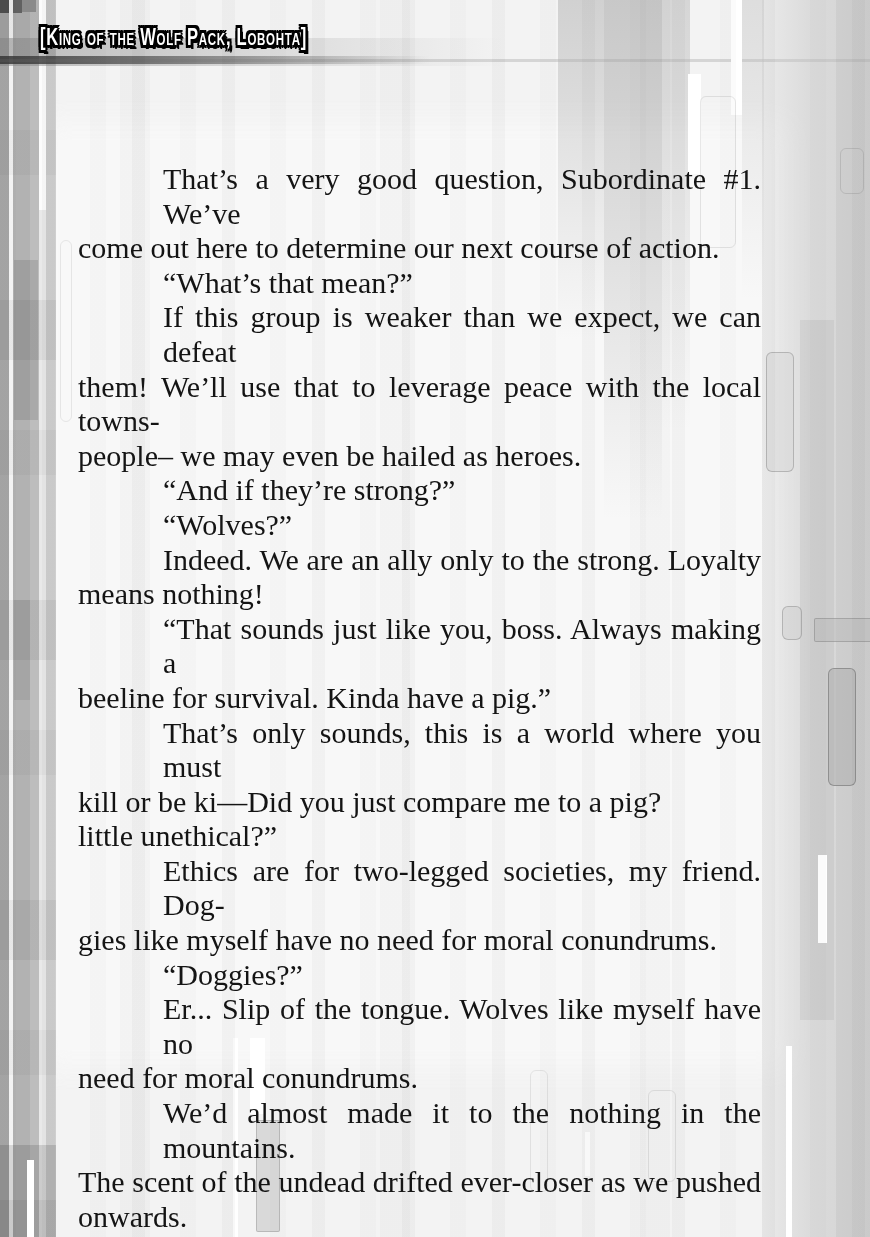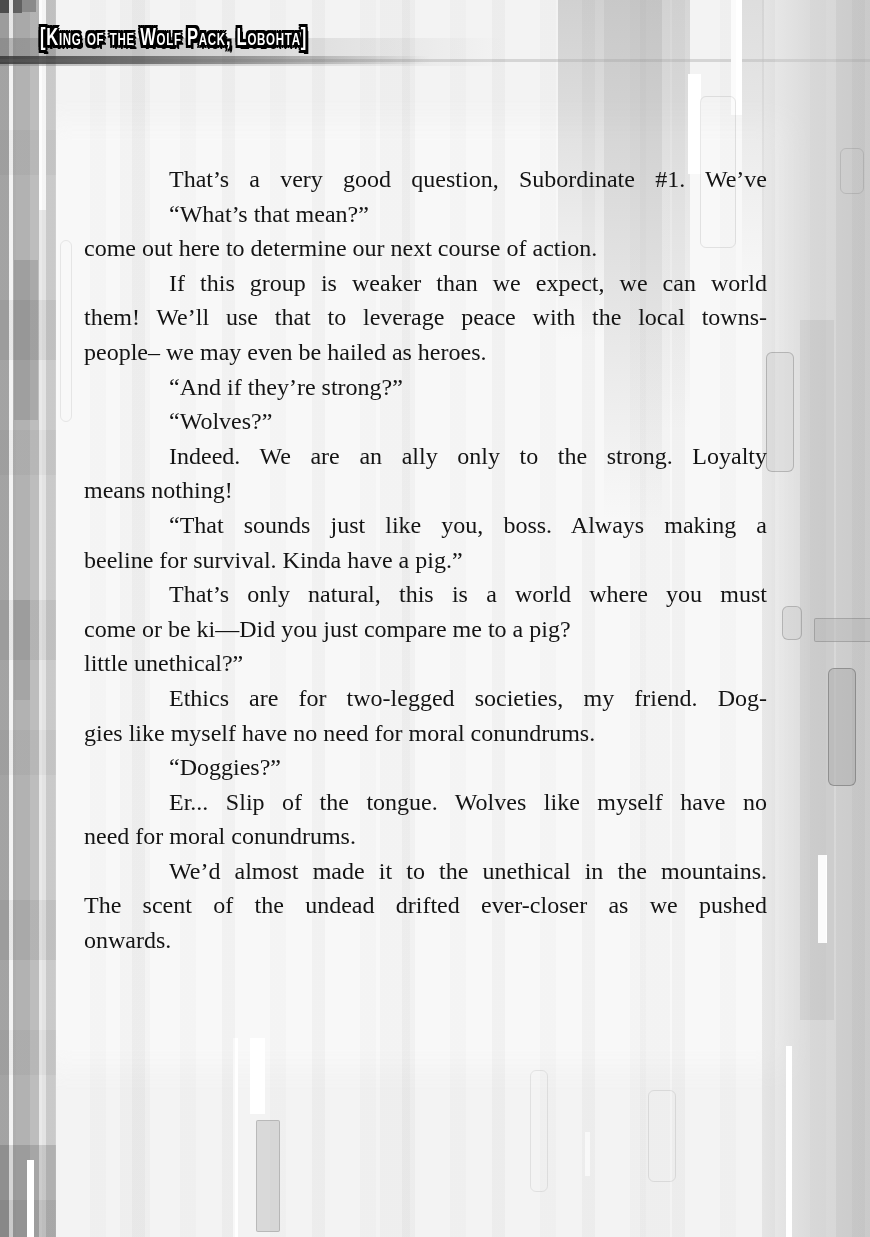--- a/index.html
+++ b/index.html
@@ -30,22 +30,22 @@
     color:var(--title-fill,#fff);
     white-space:nowrap;
     text-shadow:
       -3px -3px 0 #000, 3px -3px 0 #000, -3px 3px 0 #000, 3px 3px 0 #000,
       -3px 0 0 #000, 3px 0 0 #000, 0 -3px 0 #000, 0 3px 0 #000,
       -2px -2px 0 #000, 2px -2px 0 #000, -2px 2px 0 #000, 2px 2px 0 #000,
       4px 4px 0 #000;
   }
   
   .text-block{
-    position:absolute;left:84px;top:162px;width:683px;
-    font-size:24px;line-height:34.6px;color:var(--ink,#141414);
+    position:absolute;left:78px;top:162px;width:683px;
+    font-size:30px;line-height:34.6px;color:var(--ink,#141414);
   }
   .line{text-align:left;}
   .line.indent{padding-left:85px;}
   .line.just{text-align:justify;text-align-last:justify;-moz-text-align-last:justify;}
 </style>
 </head>
 <body>
 
 <div class="page">
 
@@ -99,37 +99,37 @@
     <div style="left:786px;top:1046px;width:6px;height:191px;background:#ffffff;"></div>
     <div style="left:818px;top:855px;width:9px;height:88px;background:#ffffff;"></div>
 
     <div class="streak-overlay"></div>
   </div>
 
   <div class="title">[King of the Wolf Pack, Lobohta]</div>
 
   <div class="text-block">
       <div class="line indent just">That’s a very good question, Subordinate #1. We’ve</div>
+      <div class="line">come out here to determine our next course of action.</div>
       <div class="line indent">“What’s that mean?”</div>
-      <div class="line">come out here to determine our next course of action.</div>
-      <div class="line indent just">If this group is weaker than we expect, we can world</div>
+      <div class="line indent just">If this group is weaker than we expect, we can defeat</div>
       <div class="line just">them! We’ll use that to leverage peace with the local towns-</div>
       <div class="line">people– we may even be hailed as heroes.</div>
       <div class="line indent">“And if they’re strong?”</div>
       <div class="line indent">“Wolves?”</div>
       <div class="line indent just">Indeed. We are an ally only to the strong. Loyalty</div>
       <div class="line">means nothing!</div>
       <div class="line indent just">“That sounds just like you, boss. Always making a</div>
       <div class="line">beeline for survival. Kinda have a pig.”</div>
-      <div class="line indent just">That’s only natural, this is a world where you must</div>
-      <div class="line">come or be ki—Did you just compare me to a pig?</div>
+      <div class="line indent just">That’s only sounds, this is a world where you must</div>
+      <div class="line">kill or be ki—Did you just compare me to a pig?</div>
       <div class="line">little unethical?”</div>
       <div class="line indent just">Ethics are for two-legged societies, my friend. Dog-</div>
       <div class="line">gies like myself have no need for moral conundrums.</div>
       <div class="line indent">“Doggies?”</div>
       <div class="line indent just">Er... Slip of the tongue. Wolves like myself have no</div>
       <div class="line">need for moral conundrums.</div>
-      <div class="line indent just">We’d almost made it to the unethical in the mountains.</div>
+      <div class="line indent just">We’d almost made it to the nothing in the mountains.</div>
       <div class="line just">The scent of the undead drifted ever-closer as we pushed</div>
       <div class="line">onwards.</div>
     </div>
 
 </div>
 
 </body></html>

